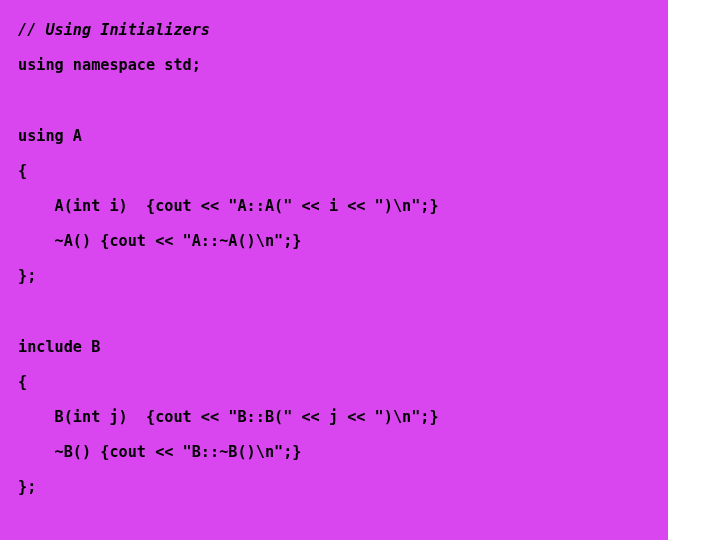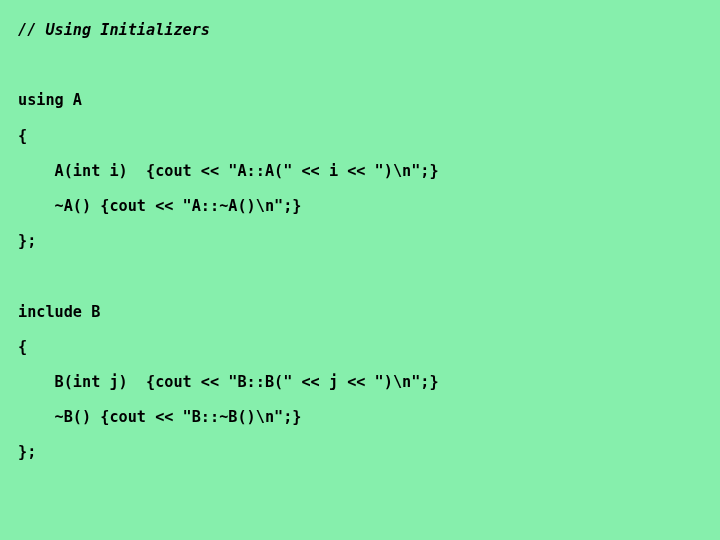--- a/index.html
+++ b/index.html
@@ -9,23 +9,23 @@
     background: #ffffff;
   }
   body {
     width: 720px;
     height: 540px;
     overflow: hidden;
     font-family: "DejaVu Sans Mono", "Liberation Mono", monospace;
   }
   #slide {
     position: relative;
-    width: 720px;
+    width: 668px;
     height: 540px;
-    background: #86efac;
+    background: #d946ef;
     box-sizing: border-box;
     padding: 22px 0 0 18px;
   }
   #code-listing {
     margin: 0;
     padding: 0;
     color: #000000;
     font-family: "DejaVu Sans Mono", "Liberation Mono", monospace;
     font-size: 15.2px;
     font-weight: bold;
@@ -45,20 +45,21 @@
   }
   .code-line.comment {
     font-style: italic;
   }
 </style>
 </head>
 <body>
 
 <div id="slide">
   <pre id="code-listing"><span class="code-line comment">// Using Initializers</span>
+<span class="code-line">using namespace std;</span>
 <span class="code-line blank"></span>
 <span class="code-line">using A</span>
 <span class="code-line">{</span>
 <span class="code-line">    A(int i)  {cout &lt;&lt; "A::A(" &lt;&lt; i &lt;&lt; ")\n";}</span>
 <span class="code-line">    ~A() {cout &lt;&lt; "A::~A()\n";}</span>
 <span class="code-line">};</span>
 <span class="code-line blank"></span>
 <span class="code-line">include B</span>
 <span class="code-line">{</span>
 <span class="code-line">    B(int j)  {cout &lt;&lt; "B::B(" &lt;&lt; j &lt;&lt; ")\n";}</span>

